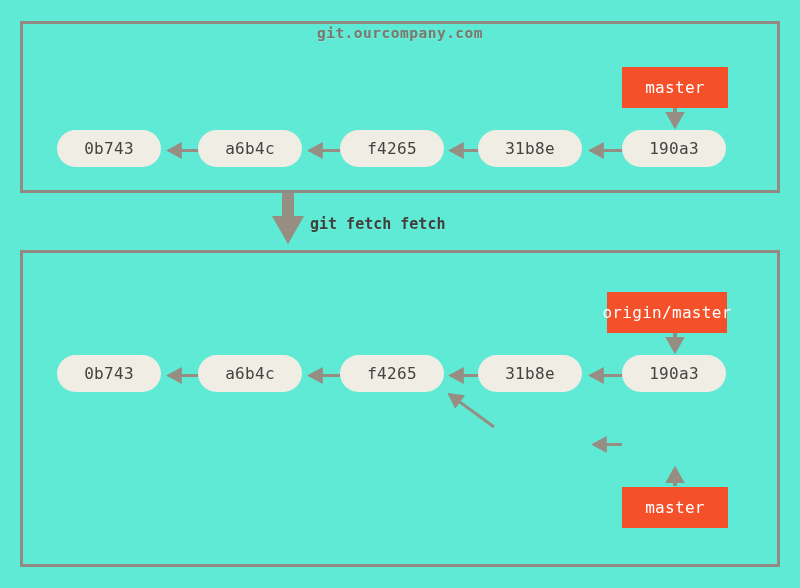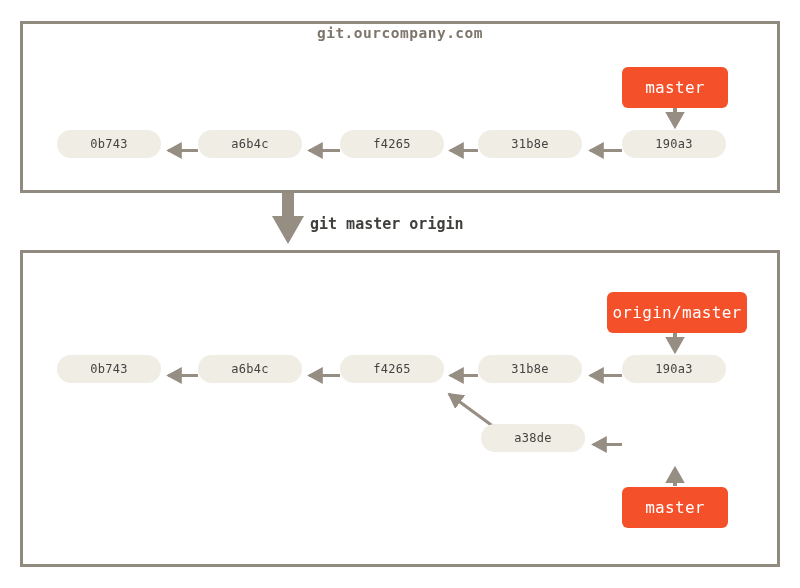--- a/index.html
+++ b/index.html
@@ -4,21 +4,21 @@
 <style>
   html, body {
     margin: 0;
     padding: 0;
     background: #4c6a72;
   }
   #canvas {
     position: relative;
     width: 800px;
     height: 588px;
-    background: #ffffff;
+    background: #5eead4;
     overflow: hidden;
     font-family: "DejaVu Sans Mono", "Liberation Mono", monospace;
   }
   .panel {
     position: absolute;
     border: 3px solid #918a80;
     box-sizing: border-box;
   }
   #panel-remote { left: 20px; top: 21px; width: 760px; height: 172px; }
   #panel-local  { left: 20px; top: 250px; width: 760px; height: 317px; }
@@ -34,46 +34,45 @@
     letter-spacing: 0.5px;
     white-space: nowrap;
     text-shadow: 0 1px 0 rgba(255,255,255,0.18);
   }
   #title-remote { left: 0; top: 25px; }
   #title-local  { left: 0; top: 255px; }
 
   .commit {
     position: absolute;
     width: 104px;
-    height: 28px;
+    height: 37px;
     background: #efede4;
     border-radius: 21px;
     color: #444340;
     font-family: "DejaVu Sans Mono", "Liberation Mono", monospace;
-    font-size: 12px;
+    font-size: 16px;
     display: flex;
     align-items: center;
     justify-content: center;
     box-sizing: border-box;
     letter-spacing: 0.3px;
   }
 
   .branch-label {
     position: absolute;
     background: #f4502a;
     color: #ffffff;
     font-family: "DejaVu Sans Mono", "Liberation Mono", monospace;
     font-size: 16px;
     display: flex;
     align-items: center;
     justify-content: center;
     box-sizing: border-box;
     letter-spacing: 0.3px;
     height: 41px;
-    border-radius: 6px;
   }
 
   .step-label {
     position: absolute;
     font-family: "DejaVu Sans Mono", "Liberation Mono", monospace;
     font-size: 15px;
     font-weight: bold;
     color: #413f3c;
     white-space: nowrap;
     text-shadow: 0 1px 0 rgba(255,255,255,0.12);
@@ -128,33 +127,32 @@
     <line x1="675" y1="333" x2="675" y2="351" stroke="#968d83" stroke-width="4" marker-end="url(#headbig)"></line>
 
     <line x1="675" y1="486" x2="675" y2="469" stroke="#968d83" stroke-width="4" marker-end="url(#headbig)"></line>
   </svg>
 
   <div class="panel" id="panel-remote"></div>
   <div class="panel" id="panel-local"></div>
 
   <div class="panel-title" id="title-remote">git.ourcompany.com</div>
 
-  <div class="step-label" style="left:310px; top:215px;">git master origin</div>
+  <div class="step-label" style="left:310px; top:215px;">git fetch fetch</div>
 
   <div class="commit" style="left:57px;  top:130px;">0b743</div>
   <div class="commit" style="left:198px; top:130px;">a6b4c</div>
   <div class="commit" style="left:340px; top:130px;">f4265</div>
   <div class="commit" style="left:478px; top:130px;">31b8e</div>
   <div class="commit" style="left:622px; top:130px;">190a3</div>
 
   <div class="branch-label" style="left:622px; top:67px; width:106px;">master</div>
 
   <div class="commit" style="left:57px;  top:355px;">0b743</div>
   <div class="commit" style="left:198px; top:355px;">a6b4c</div>
   <div class="commit" style="left:340px; top:355px;">f4265</div>
   <div class="commit" style="left:478px; top:355px;">31b8e</div>
   <div class="commit" style="left:622px; top:355px;">190a3</div>
-  <div class="commit" style="left:481px; top:424px;">a38de</div>
 
-  <div class="branch-label" style="left:607px; top:292px; width:140px;">origin/master</div>
+  <div class="branch-label" style="left:607px; top:292px; width:120px;">origin/master</div>
   <div class="branch-label" style="left:622px; top:487px; width:106px;">master</div>
 
 </div>
 
 </body></html>

